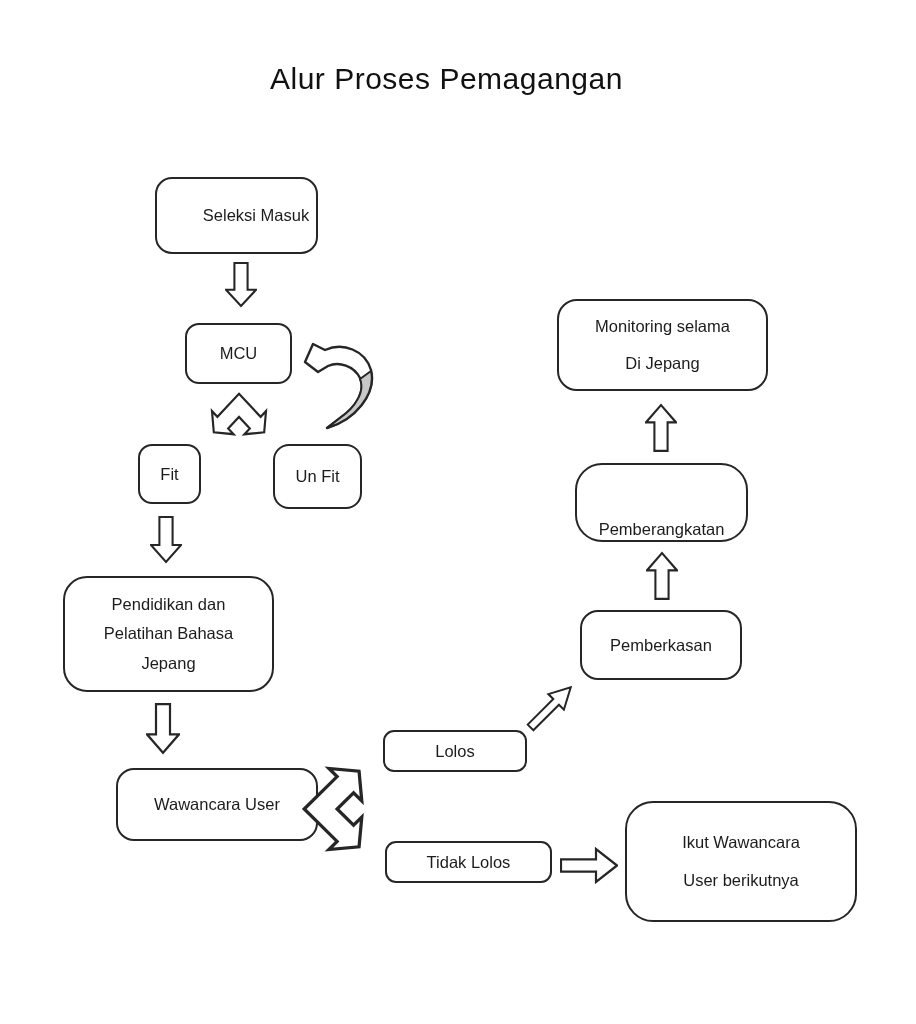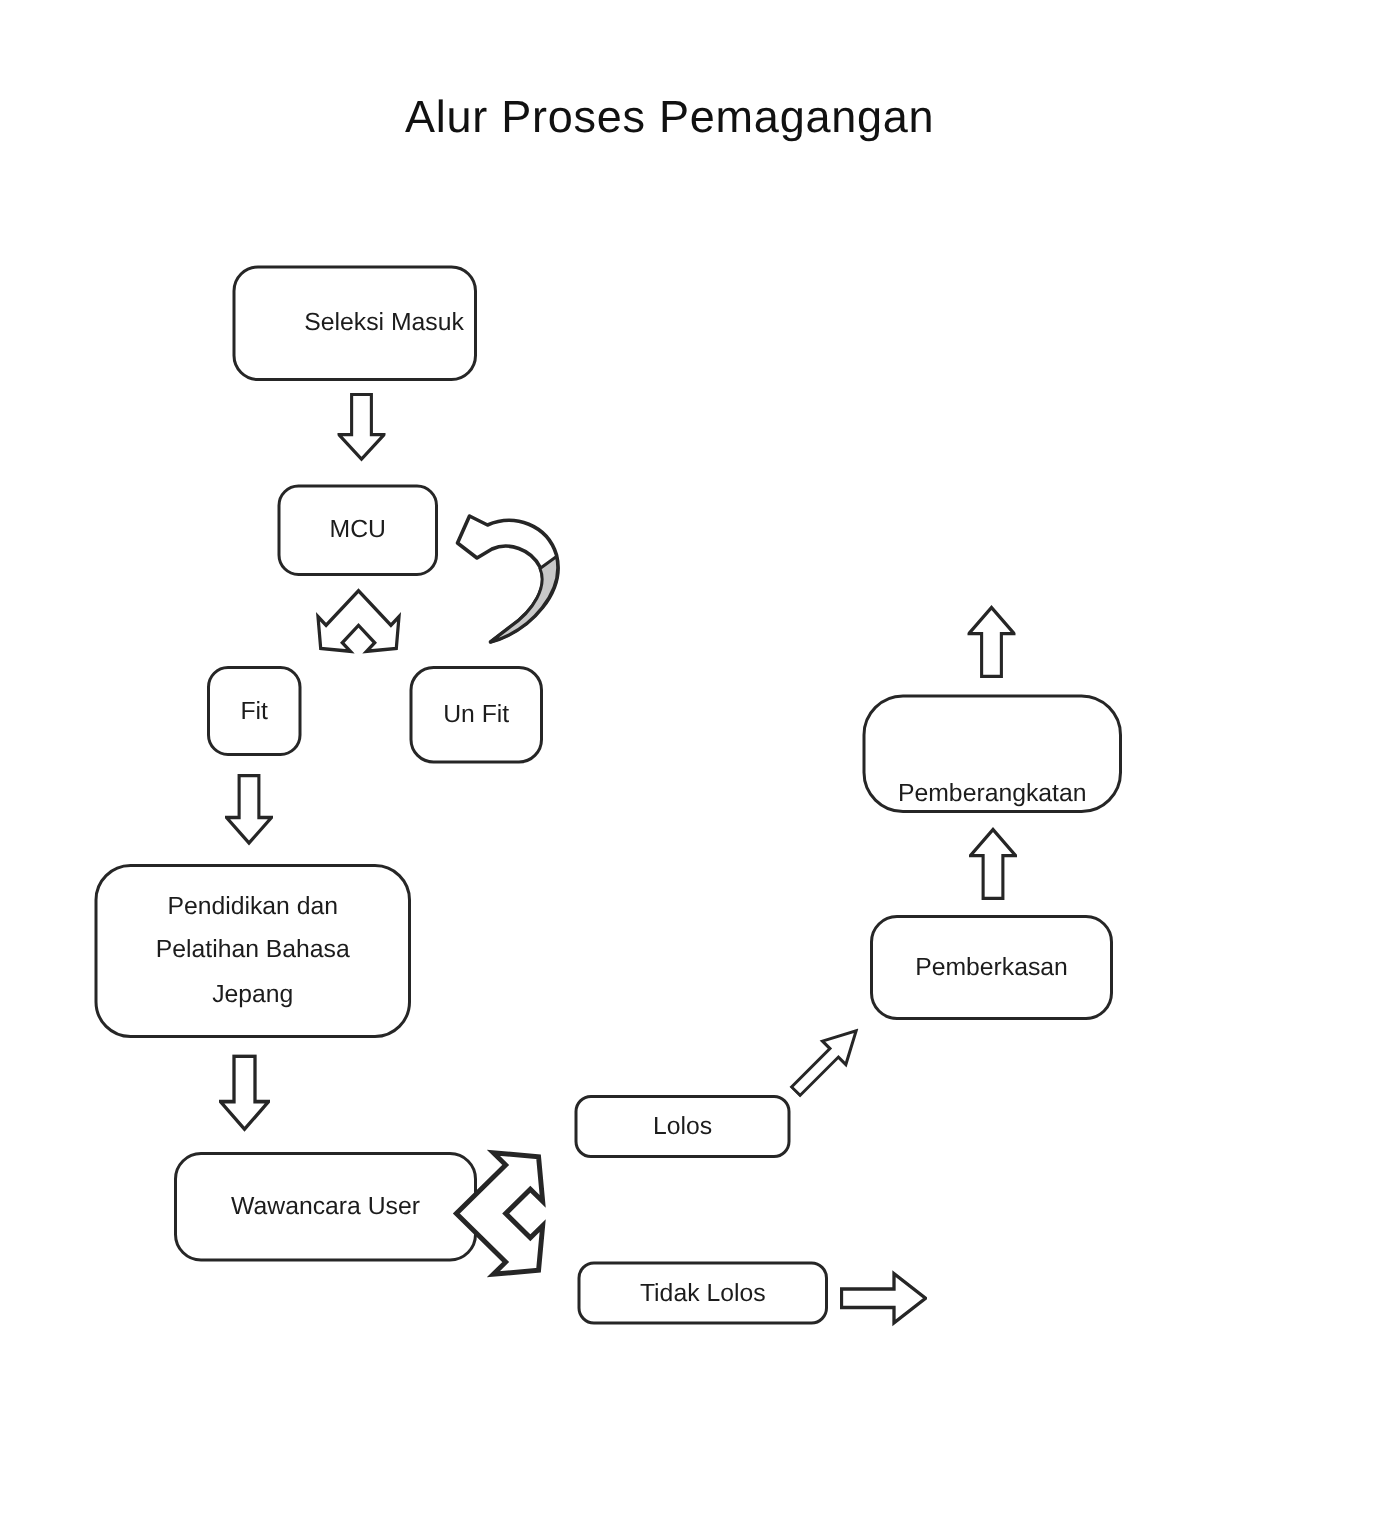--- a/index.html
+++ b/index.html
@@ -81,21 +81,29 @@
   </div>
 
   <div class="node" style="left:580px;top:610px;width:162px;height:70px;border-radius:18px;">
     <span>Pemberkasan</span>
   </div>
 
   <div class="node" style="left:575px;top:463px;width:173px;height:79px;border-radius:27px;align-items:flex-end;">
     <span>Pemberangkatan</span>
   </div>
 
+  <div class="node lh-wide" style="left:557px;top:299px;width:211px;height:92px;border-radius:20px;">
+    <span>Monitoring selama
+Di Jepang</span>
+  </div>
 
+  <div class="node lh-wide" style="left:625px;top:801px;width:232px;height:121px;border-radius:28px;">
+    <span>Ikut Wawancara
+User berikutnya</span>
+  </div>
 
   <div class="arrow" style="left:225px;top:262px;width:32px;height:46px;">
     <svg viewBox="0 0 34 48" preserveAspectRatio="none">
       <path d="M10 1 L24 1 L24 29 L33 29 L17 46 L1 29 L10 29 Z" fill="#ffffff" stroke="#262626" stroke-width="2.2" stroke-linejoin="miter"></path>
     </svg>
   </div>
 
   <div class="arrow" style="left:203px;top:388px;width:72px;height:52px;">
     <svg viewBox="0 0 80 54" preserveAspectRatio="none">
       <polygon points="40,6 64,30 70,24 68,46 46,48 52,42 40,30 28,42 34,48 12,46 10,24 16,30" fill="#ffffff" stroke="#262626" stroke-width="2.4" stroke-linejoin="miter"></polygon>

